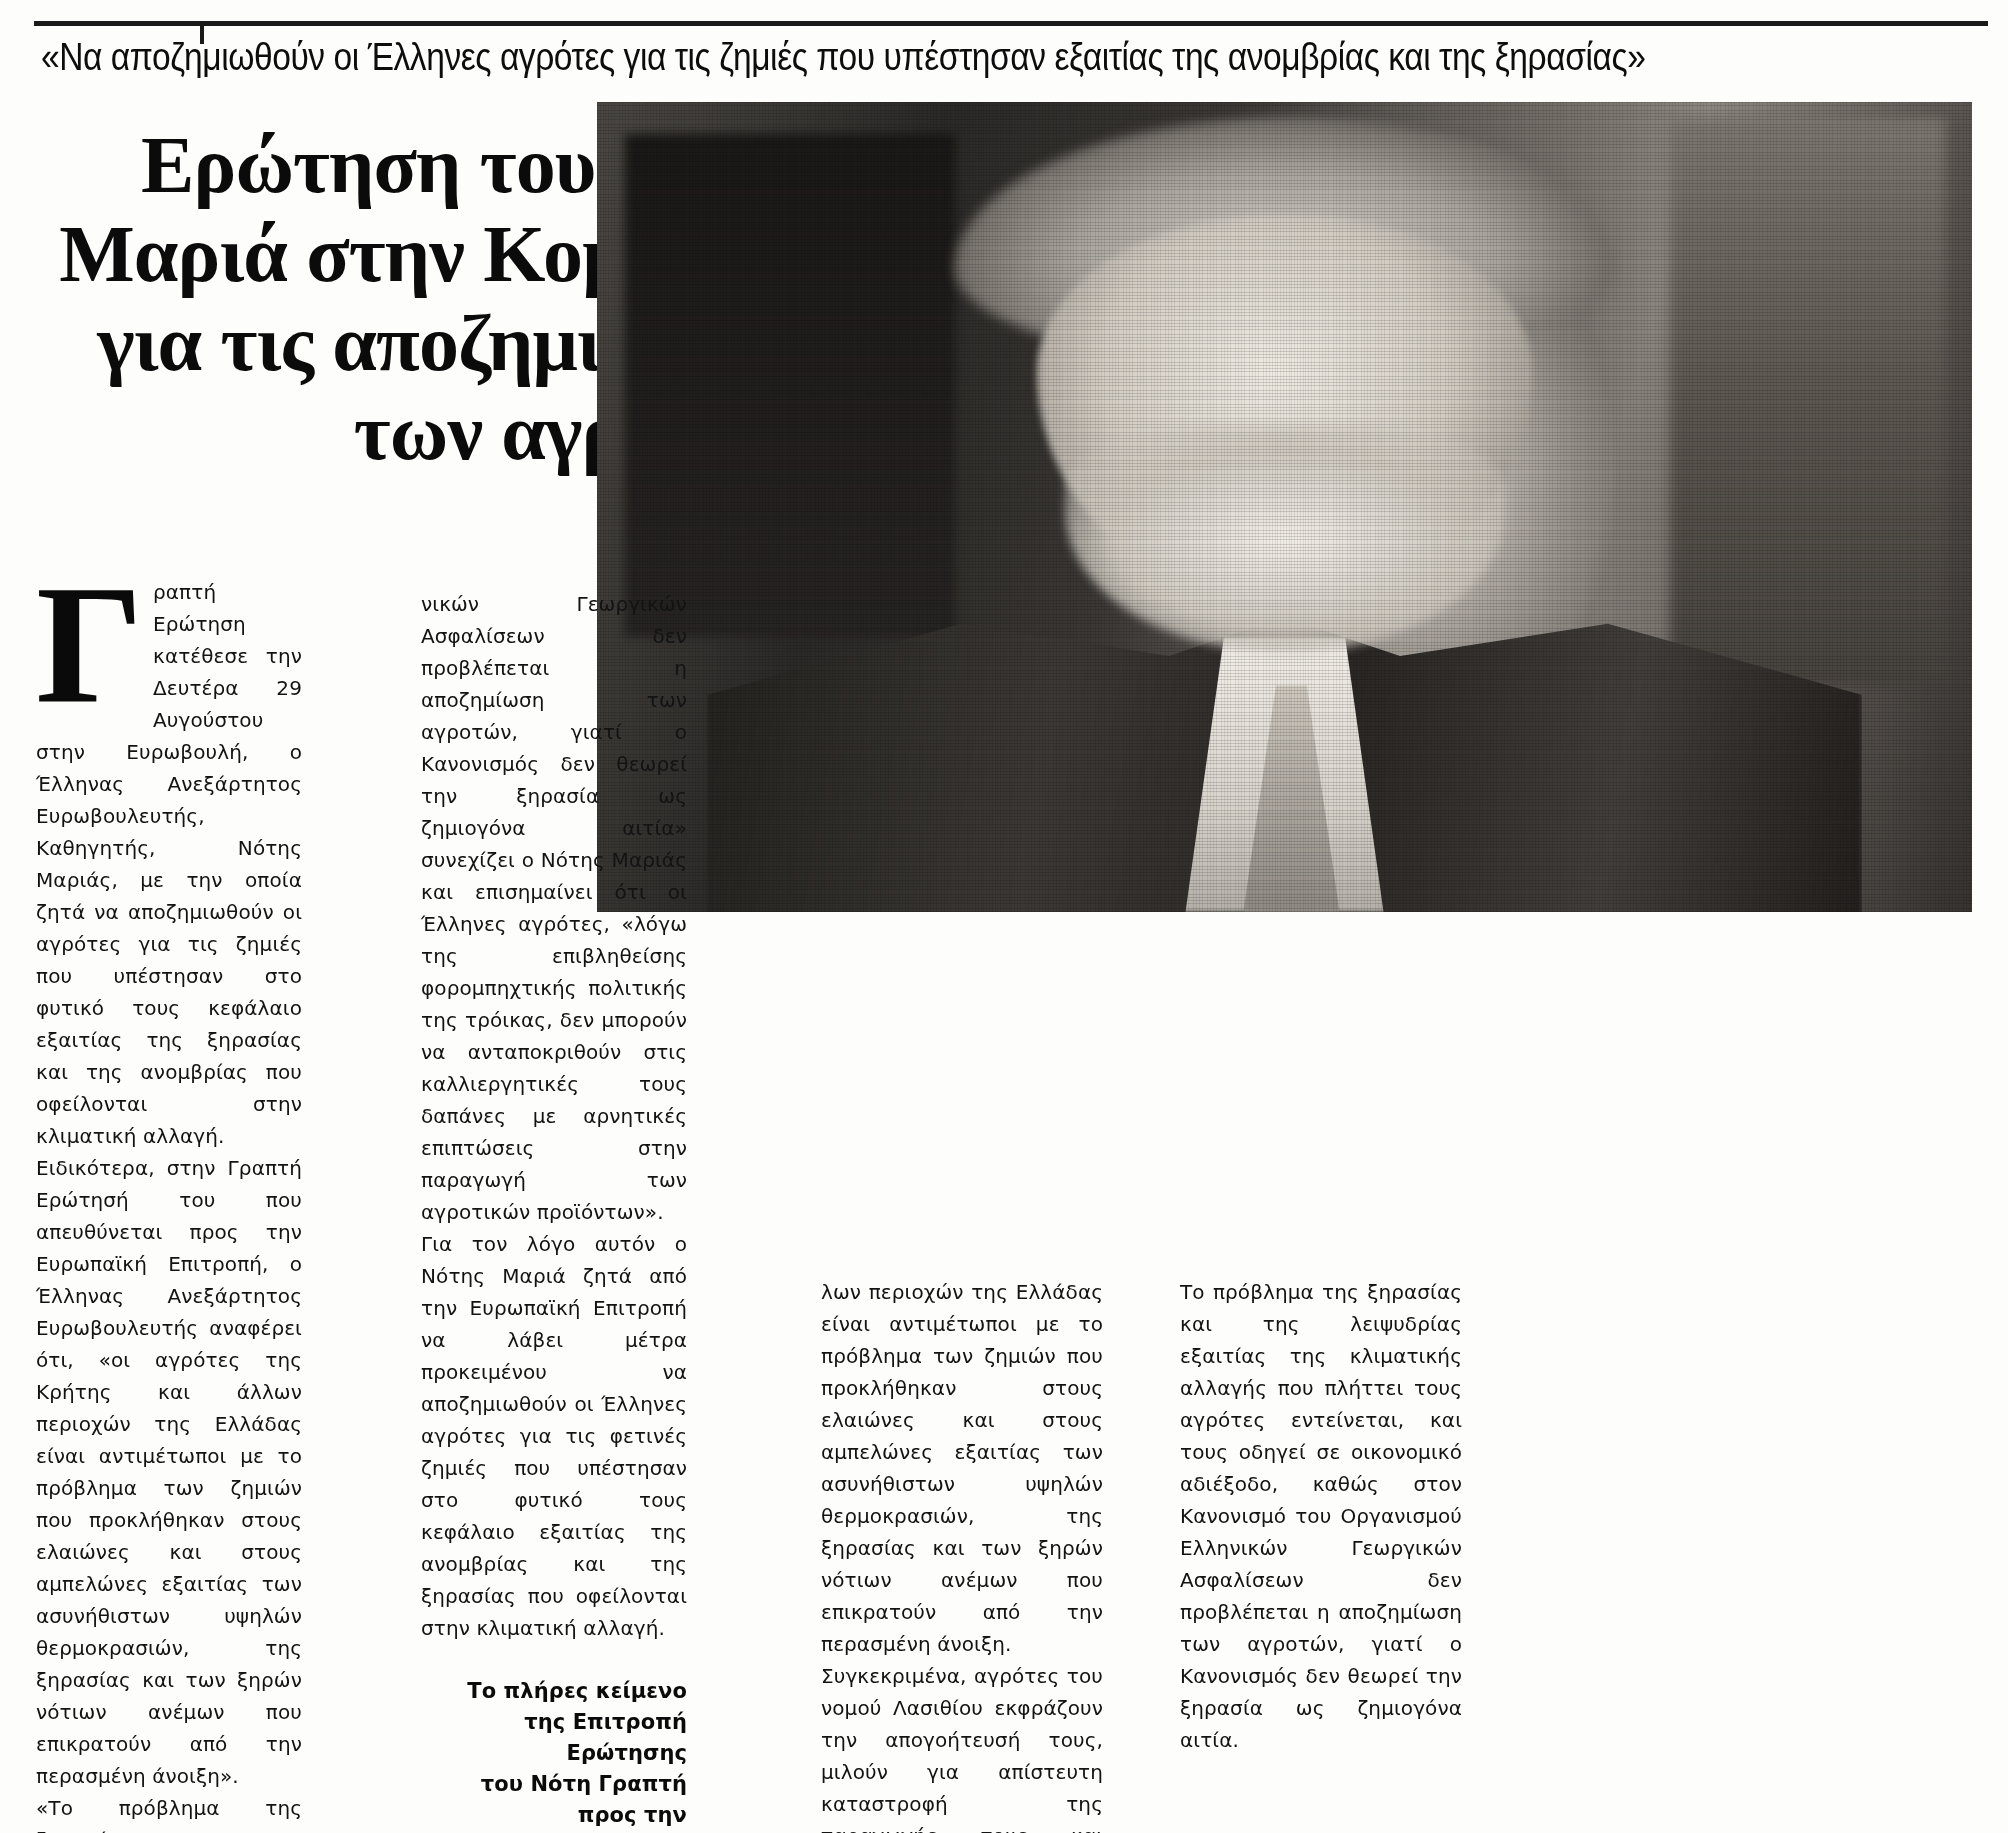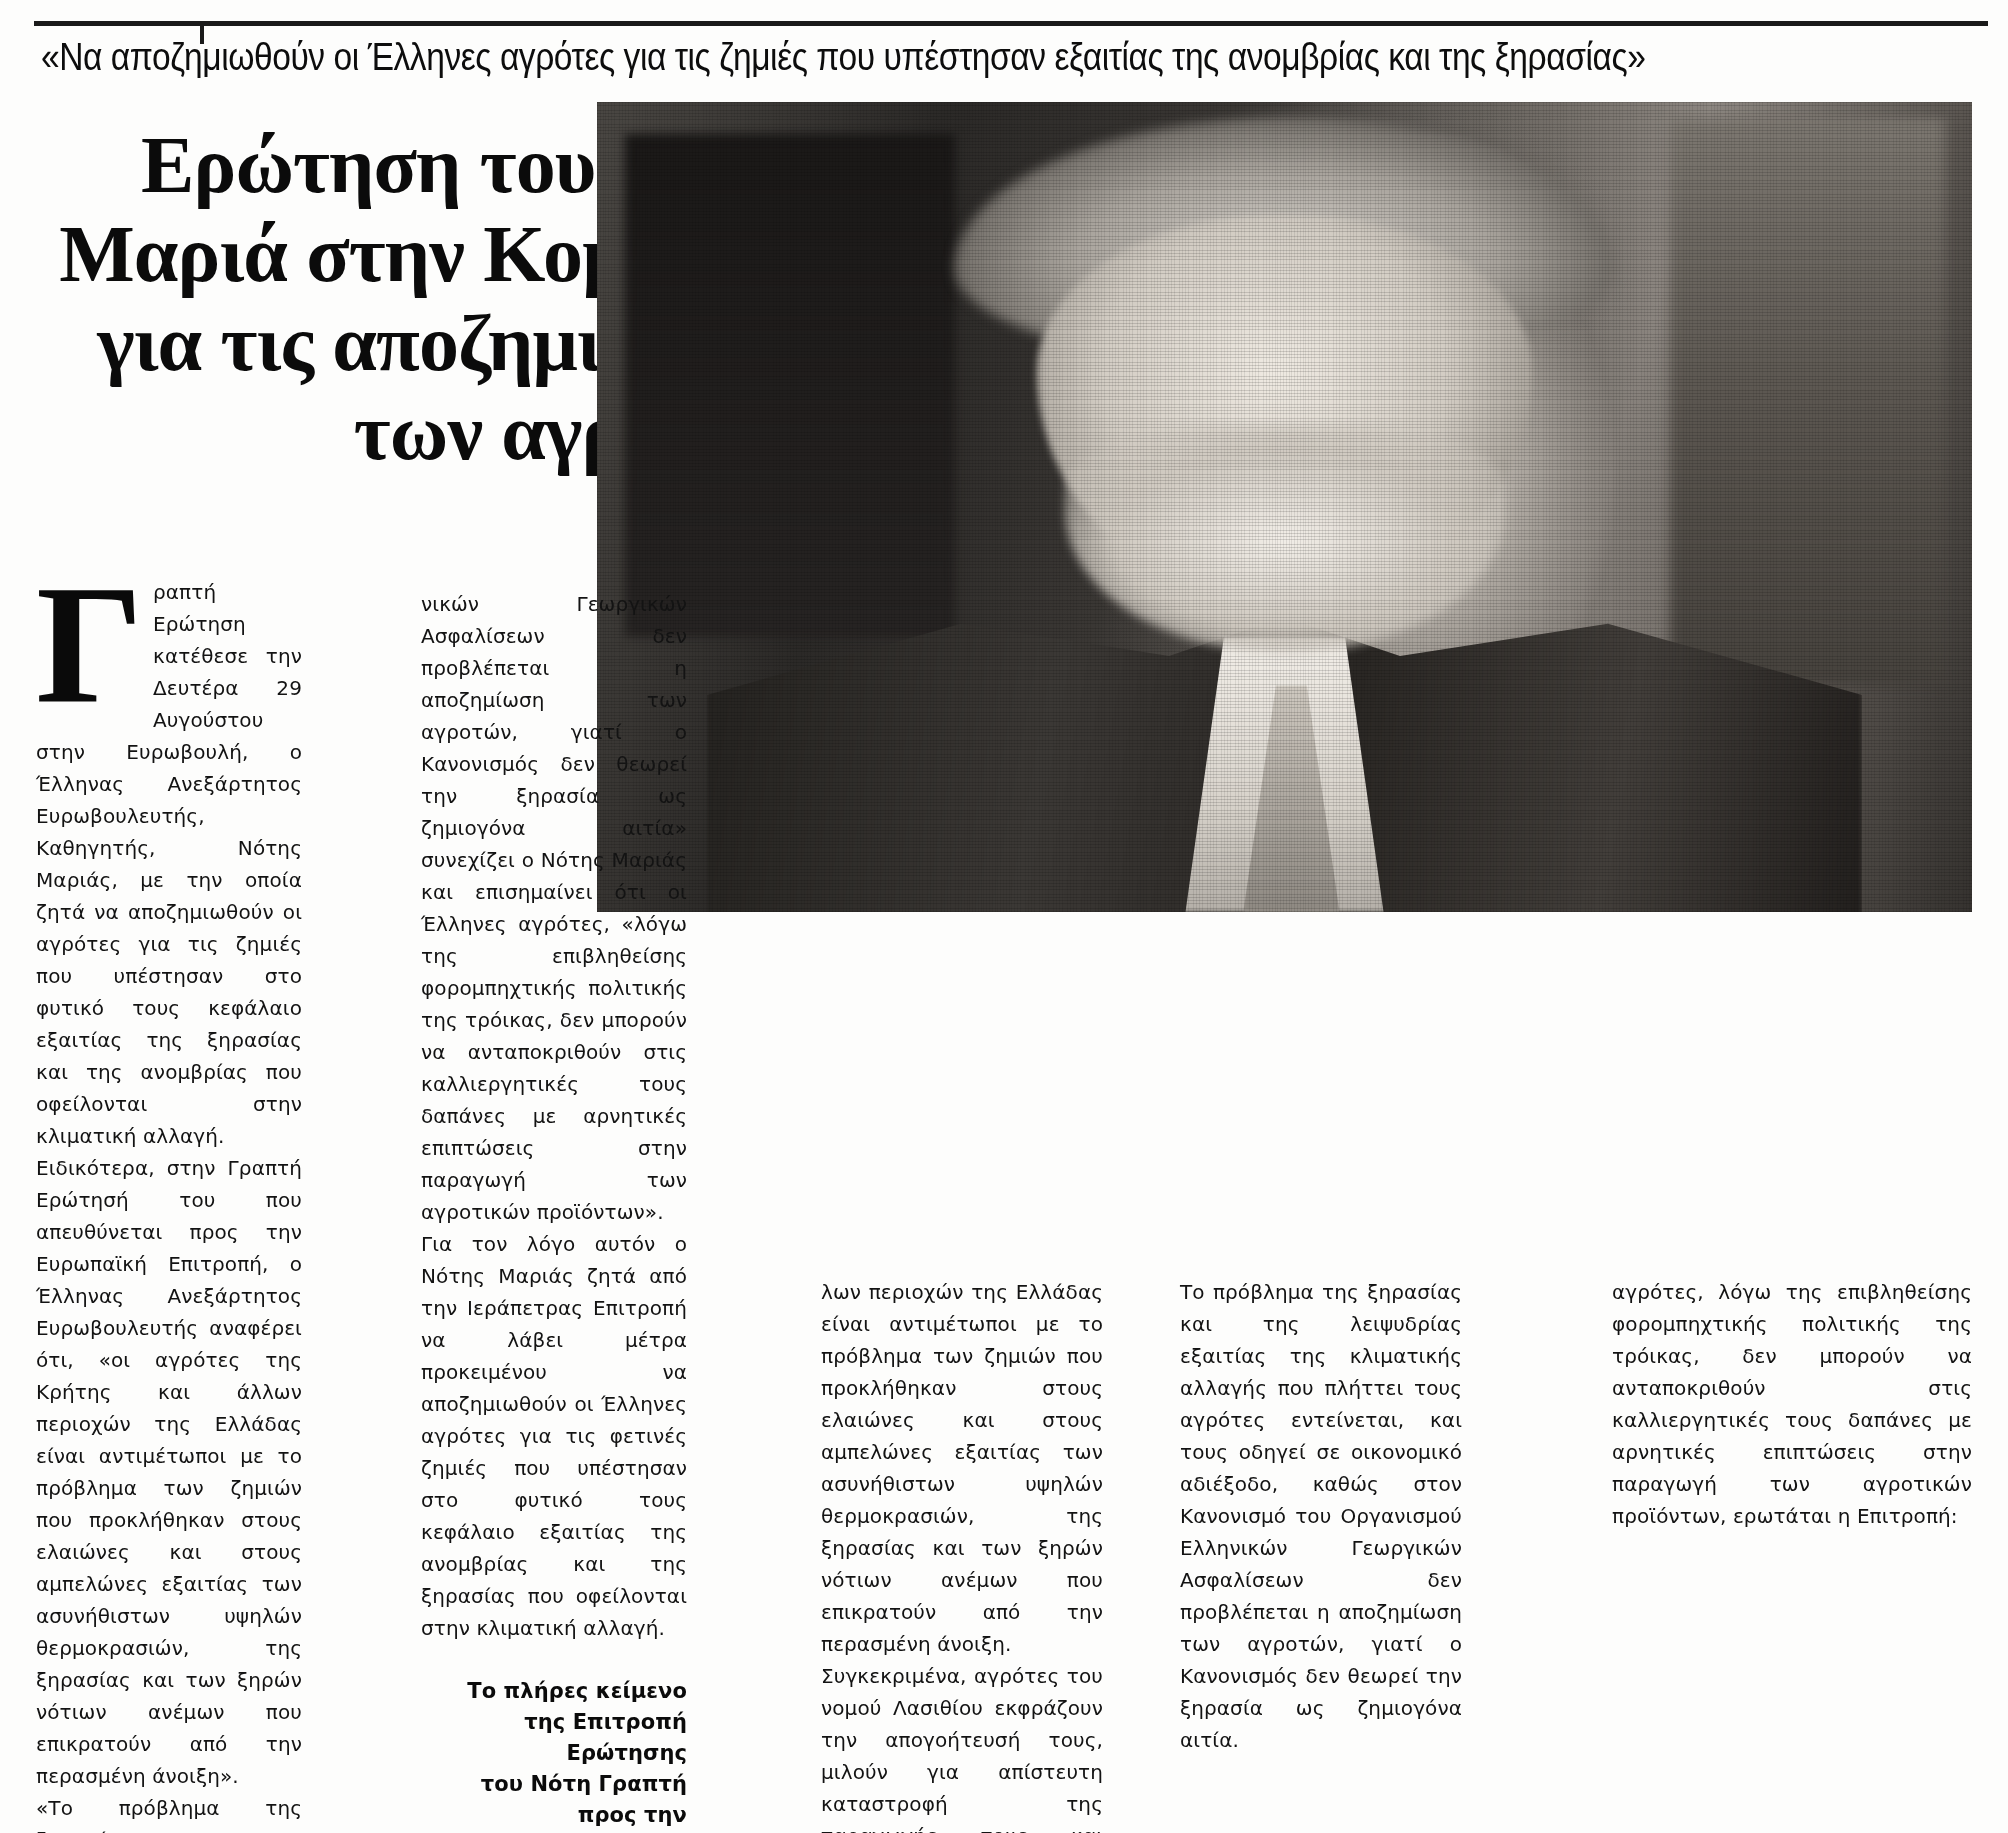--- a/index.html
+++ b/index.html
@@ -231,38 +231,37 @@
   </div>
 
   <div class="col col-1">
     <p><span class="dropcap">Γ</span><span>ραπτή Ερώτηση κατέθεσε την Δευτέρα 29 Αυγούστου στην Ευρωβουλή, ο Έλληνας Ανεξάρτητος Ευρωβουλευτής, Καθηγητής, Νότης Μαριάς, με την οποία ζητά να αποζημιωθούν οι αγρότες για τις ζημιές που υπέστησαν στο φυτικό τους κεφάλαιο εξαιτίας της ξηρασίας και της ανομβρίας που οφείλονται στην κλιματική αλλαγή.</span></p>
     <p>Ειδικότερα, στην Γραπτή Ερώτησή του που απευθύνεται προς την Ευρωπαϊκή Επιτροπή, ο Έλληνας Ανεξάρτητος Ευρωβουλευτής αναφέρει ότι, «οι αγρότες της Κρήτης και άλλων περιοχών της Ελλάδας είναι αντιμέτωποι με το πρόβλημα των ζημιών που προκλήθηκαν στους ελαιώνες και στους αμπελώνες εξαιτίας των ασυνήθιστων υψηλών θερμοκρασιών, της ξηρασίας και των ξηρών νότιων ανέμων που επικρατούν από την περασμένη άνοιξη».</p>
     <p>«Το πρόβλημα της ξηρασίας και της λειψυδρίας εξαιτίας της κλιματικής αλλαγής που πλήττει τους αγρότες εντείνεται, και τους οδηγεί σε οικονομικό αδιέξοδο, καθώς στον Κανονισμό του Οργανισμού Ελλη-</p>
   </div>
 
   <div class="col col-2">
     <p>νικών Γεωργικών Ασφαλίσεων δεν προβλέπεται η αποζημίωση των αγροτών, γιατί ο Κανονισμός δεν θεωρεί την ξηρασία ως ζημιογόνα αιτία» συνεχίζει ο Νότης Μαριάς και επισημαίνει ότι οι Έλληνες αγρότες, «λόγω της επιβληθείσης φορομπηχτικής πολιτικής της τρόικας, δεν μπορούν να ανταποκριθούν στις καλλιεργητικές τους δαπάνες με αρνητικές επιπτώσεις στην παραγωγή των αγροτικών προϊόντων».</p>
-    <p>Για τον λόγο αυτόν ο Νότης Μαριάς ζητά από την Ιεράπετρας Επιτροπή να λάβει μέτρα προκειμένου να αποζημιωθούν οι Έλληνες αγρότες για τις φετινές ζημιές που υπέστησαν στο φυτικό τους κεφάλαιο εξαιτίας της ανομβρίας και της ξηρασίας που οφείλονται στην κλιματική αλλαγή.</p>
+    <p>Για τον λόγο αυτόν ο Νότης Μαριά ζητά από την Ευρωπαϊκή Επιτροπή να λάβει μέτρα προκειμένου να αποζημιωθούν οι Έλληνες αγρότες για τις φετινές ζημιές που υπέστησαν στο φυτικό τους κεφάλαιο εξαιτίας της ανομβρίας και της ξηρασίας που οφείλονται στην κλιματική αλλαγή.</p>
     <div class="subhead">
       <span>Το πλήρες κείμενο</span>
       <span>της Επιτροπή Ερώτησης</span>
       <span>του Νότη Γραπτή προς την</span>
 
     </div>
 
   </div>
 
   <div class="col col-3">
     <p>λων περιοχών της Ελλάδας είναι αντιμέτωποι με το πρόβλημα των ζημιών που προκλήθηκαν στους ελαιώνες και στους αμπελώνες εξαιτίας των ασυνήθιστων υψηλών θερμοκρασιών, της ξηρασίας και των ξηρών νότιων ανέμων που επικρατούν από την περασμένη άνοιξη.</p>
     <p>Συγκεκριμένα, αγρότες του νομού Λασιθίου εκφράζουν την απογοήτευσή τους, μιλούν για απίστευτη καταστροφή της παραγωγής τους και υπολογίζουν ότι η απώλεια των εισοδημάτων τους από τις ελιές και</p>
   </div>
 
   <div class="col col-4">
     <p>Το πρόβλημα της ξηρασίας και της λειψυδρίας εξαιτίας της κλιματικής αλλαγής που πλήττει τους αγρότες εντείνεται, και τους οδηγεί σε οικονομικό αδιέξοδο, καθώς στον Κανονισμό του Οργανισμού Ελληνικών Γεωργικών Ασφαλίσεων δεν προβλέπεται η αποζημίωση των αγροτών, γιατί ο Κανονισμός δεν θεωρεί την ξηρασία ως ζημιογόνα αιτία.</p>
 
   </div>
 
   <div class="col col-5">
-    <p>αγρότες, λόγω της επιβληθείσης φορομπηχτικής πολιτικής της τρόικας, δεν μπορούν να ανταποκριθούν στις καλλιεργητικές τους δαπάνες με αρνητικές επιπτώσεις στην παραγωγή των αγροτικών προϊόντων, ερωτάται η Επιτροπή:</p>
   </div>
 
 </div>
 
 
 </body></html>

